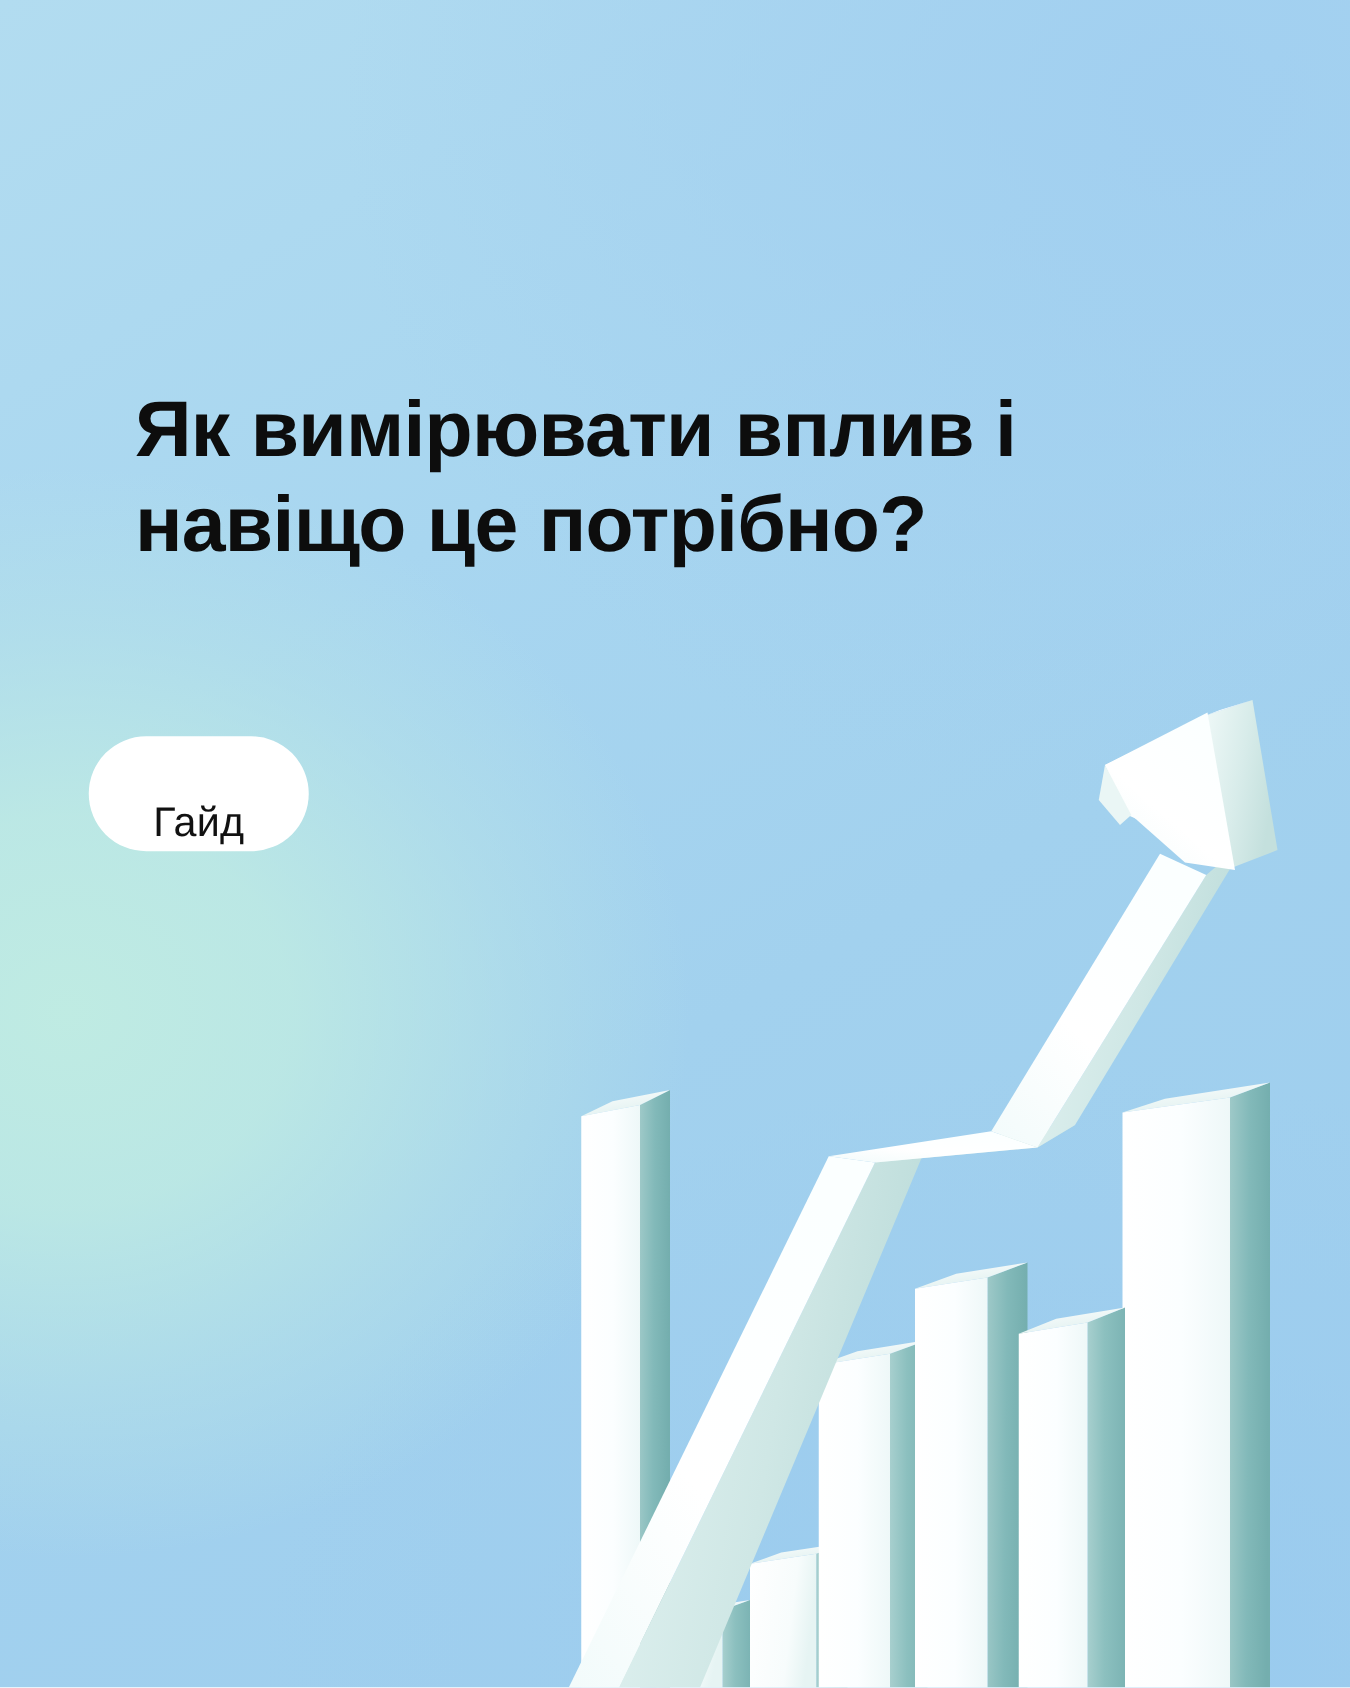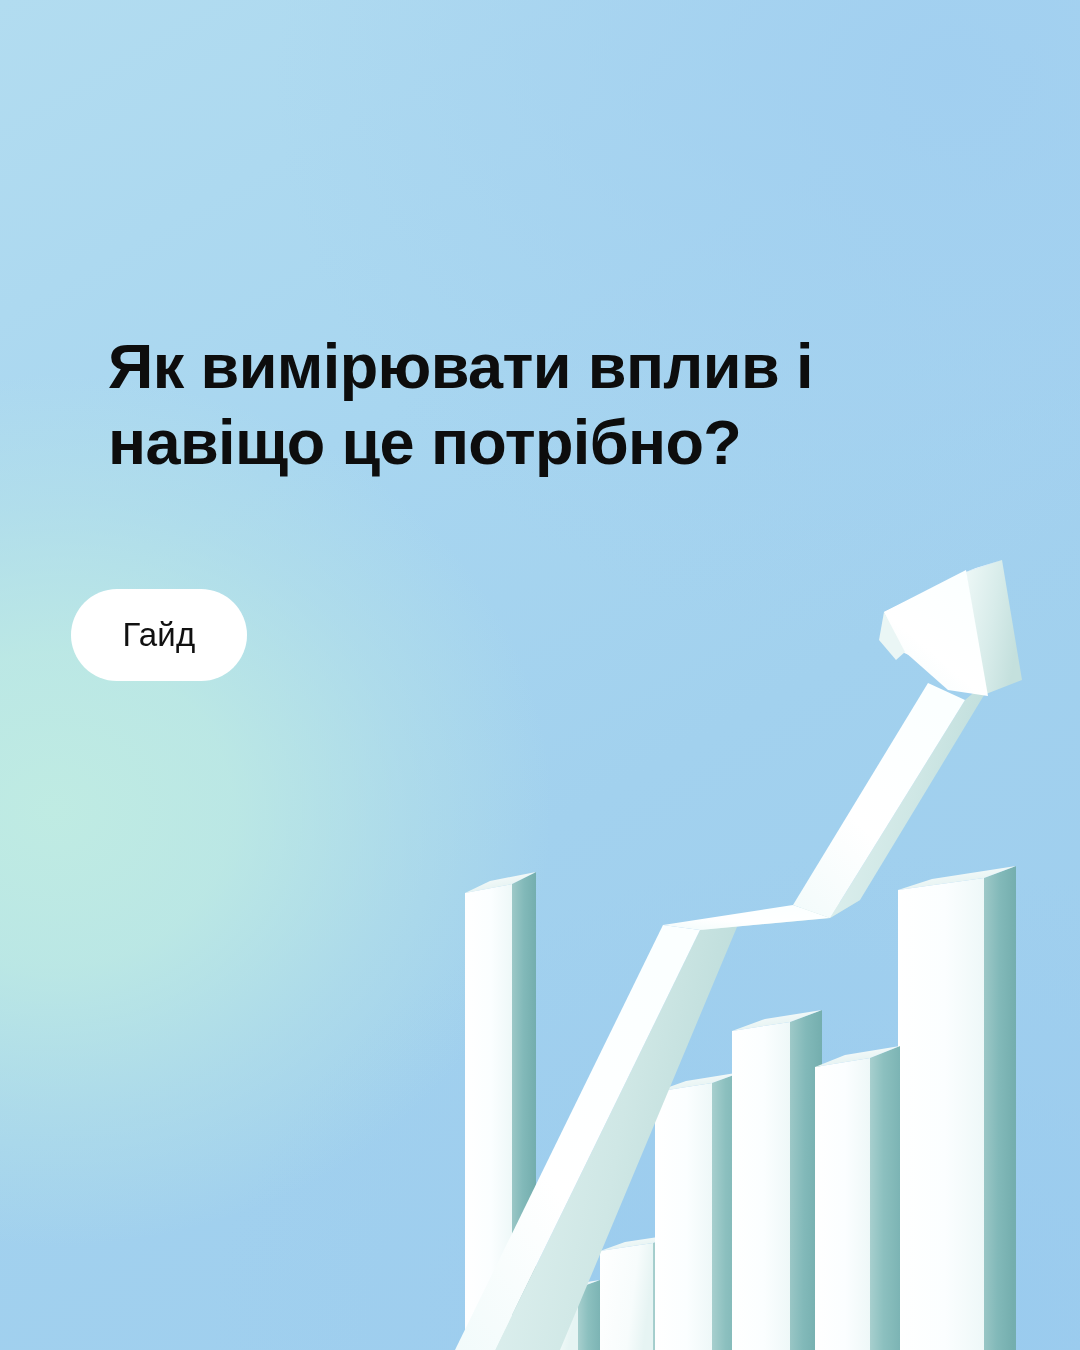--- a/index.html
+++ b/index.html
@@ -53,41 +53,41 @@
     position: absolute;
     left: 0; top: 0;
     width: 1080px;
     height: 1350px;
   }
 
   
   .title {
     position: absolute;
     left: 108px;
-    top: 329px;
+    top: 307px;
     width: 830px;
     margin: 0;
     font-size: 63px;
     line-height: 1.20;
     font-weight: 700;
     letter-spacing: -0.6px;
     color: #0d0d0d;
     white-space: pre-line;
   }
 
   .badge {
     position: absolute;
     left: 71px;
     top: 589px;
     min-width: 176px;
     height: 92px;
     box-sizing: border-box;
     padding: 4px 34px;
     display: flex;
-    align-items: center;
+    align-items: flex-end;
     justify-content: center;
     background: #ffffff;
     border-radius: 46px;
     font-size: 33px;
     font-weight: 400;
     letter-spacing: 0.2px;
     color: #111111;
   }
 </style>
 </head>

